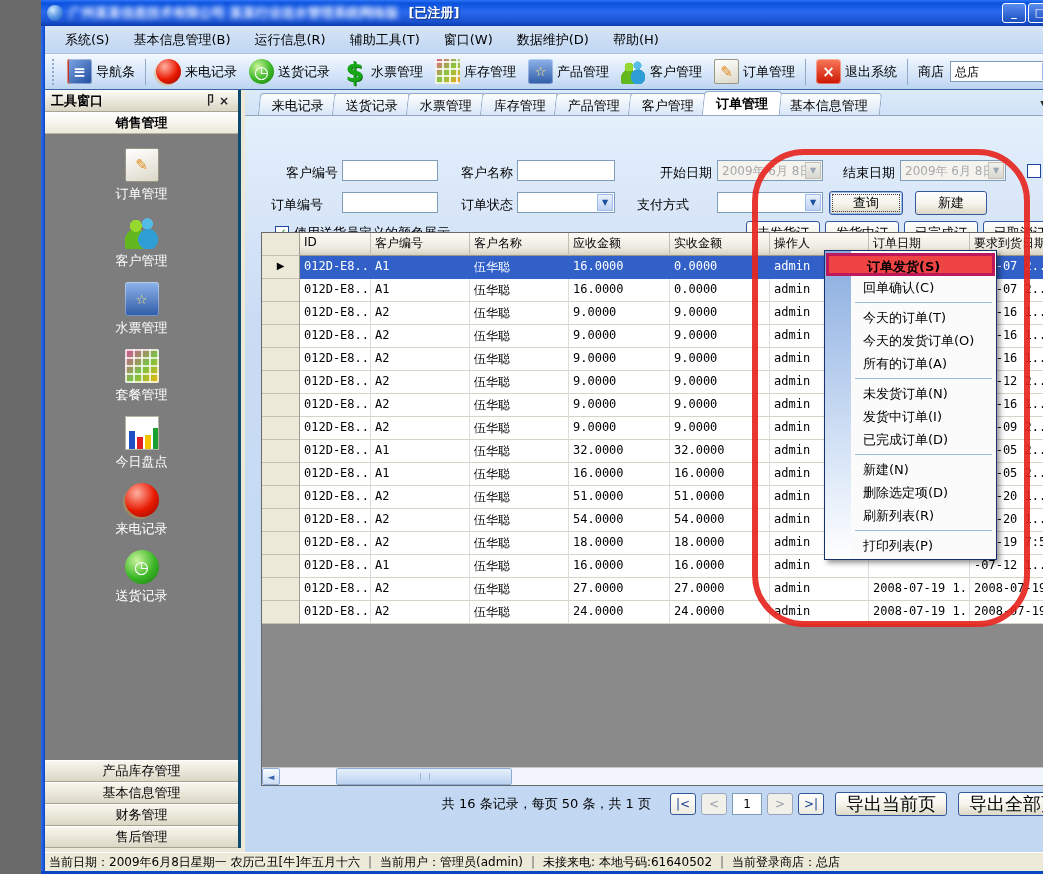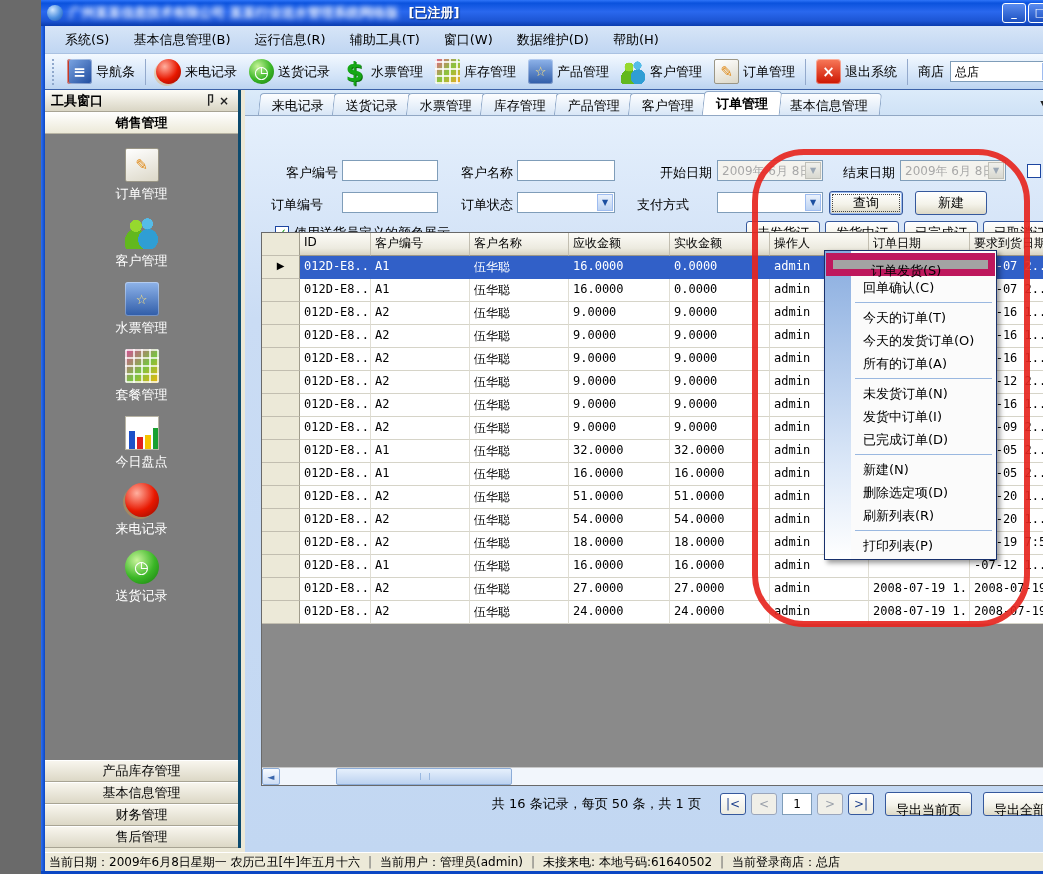--- a/index.html
+++ b/index.html
@@ -141,29 +141,29 @@
     border-left:1px solid #9ab8e0;border-right:1px solid #9ab8e0;}
 
   
   .pagerow{position:absolute;right:10px;top:702px;display:flex;align-items:center;gap:5px;font-size:13px;}
   .pg-summary{margin-right:14px;}
   .pgbtn{min-width:26px;height:22px;border:1px solid #35589c;border-radius:3px;background:linear-gradient(#ffffff,#ecebe0);
     font-size:12px;color:#1c3f8c;text-align:center;line-height:20px;padding:0 4px;}
   .pgbtn.disabled{color:#9aa0aa;border-color:#9aa6bc;background:#f0efe8;}
   .pg-input{width:30px;height:22px;border:1px solid #7f9db9;background:#fff;text-align:center;font-size:12px;line-height:20px;}
   .pgexp{height:24px;border:1px solid #35589c;border-radius:3px;background:linear-gradient(#ffffff,#f4f3ea 55%,#dcd8c6);
-    font-size:13px;padding:6px 10px;line-height:22px;margin-left:6px;}
+    font-size:18px;padding:0 10px;line-height:22px;margin-left:6px;}
 
   
   .ctxmenu{position:absolute;left:783px;top:250px;width:173px;background:#fbfbfb;border:1px solid #18306c;
     box-shadow:3px 3px 5px rgba(0,0,0,.4);z-index:50;padding:2px 0;}
   .ctxmenu::before{content:"";position:absolute;left:0;top:0;bottom:0;width:26px;
     background:linear-gradient(to bottom,#88acdf,#dce8f8 70%,#ffffff);}
   .cm-item{position:relative;height:23px;line-height:23px;font-size:13px;padding-left:38px;white-space:nowrap;}
-  .cm-item.hl{background:#a3a3a3;border:7px solid #be185d;line-height:21px;margin:0 1px;}
+  .cm-item.hl{background:#ef4444;border:3px solid #be185d;line-height:21px;margin:0 1px;font-weight:bold;}
   .cm-sep{height:7px;position:relative;}
   .cm-sep::after{content:"";position:absolute;left:30px;right:4px;top:3px;border-top:1px solid #9ab8e0;}
 
   
   .annotation{position:absolute;left:711px;top:149px;width:278px;height:478px;border:6px solid #e6261f;
     border-radius:52px;z-index:100;pointer-events:none;opacity:.92;}
 
   
   .statusbar{position:absolute;left:0;top:852px;width:1043px;height:19px;background:#ece9d8;
     border-top:1px solid #fff;display:flex;align-items:center;padding:0 8px;font-size:12px;gap:8px;}

